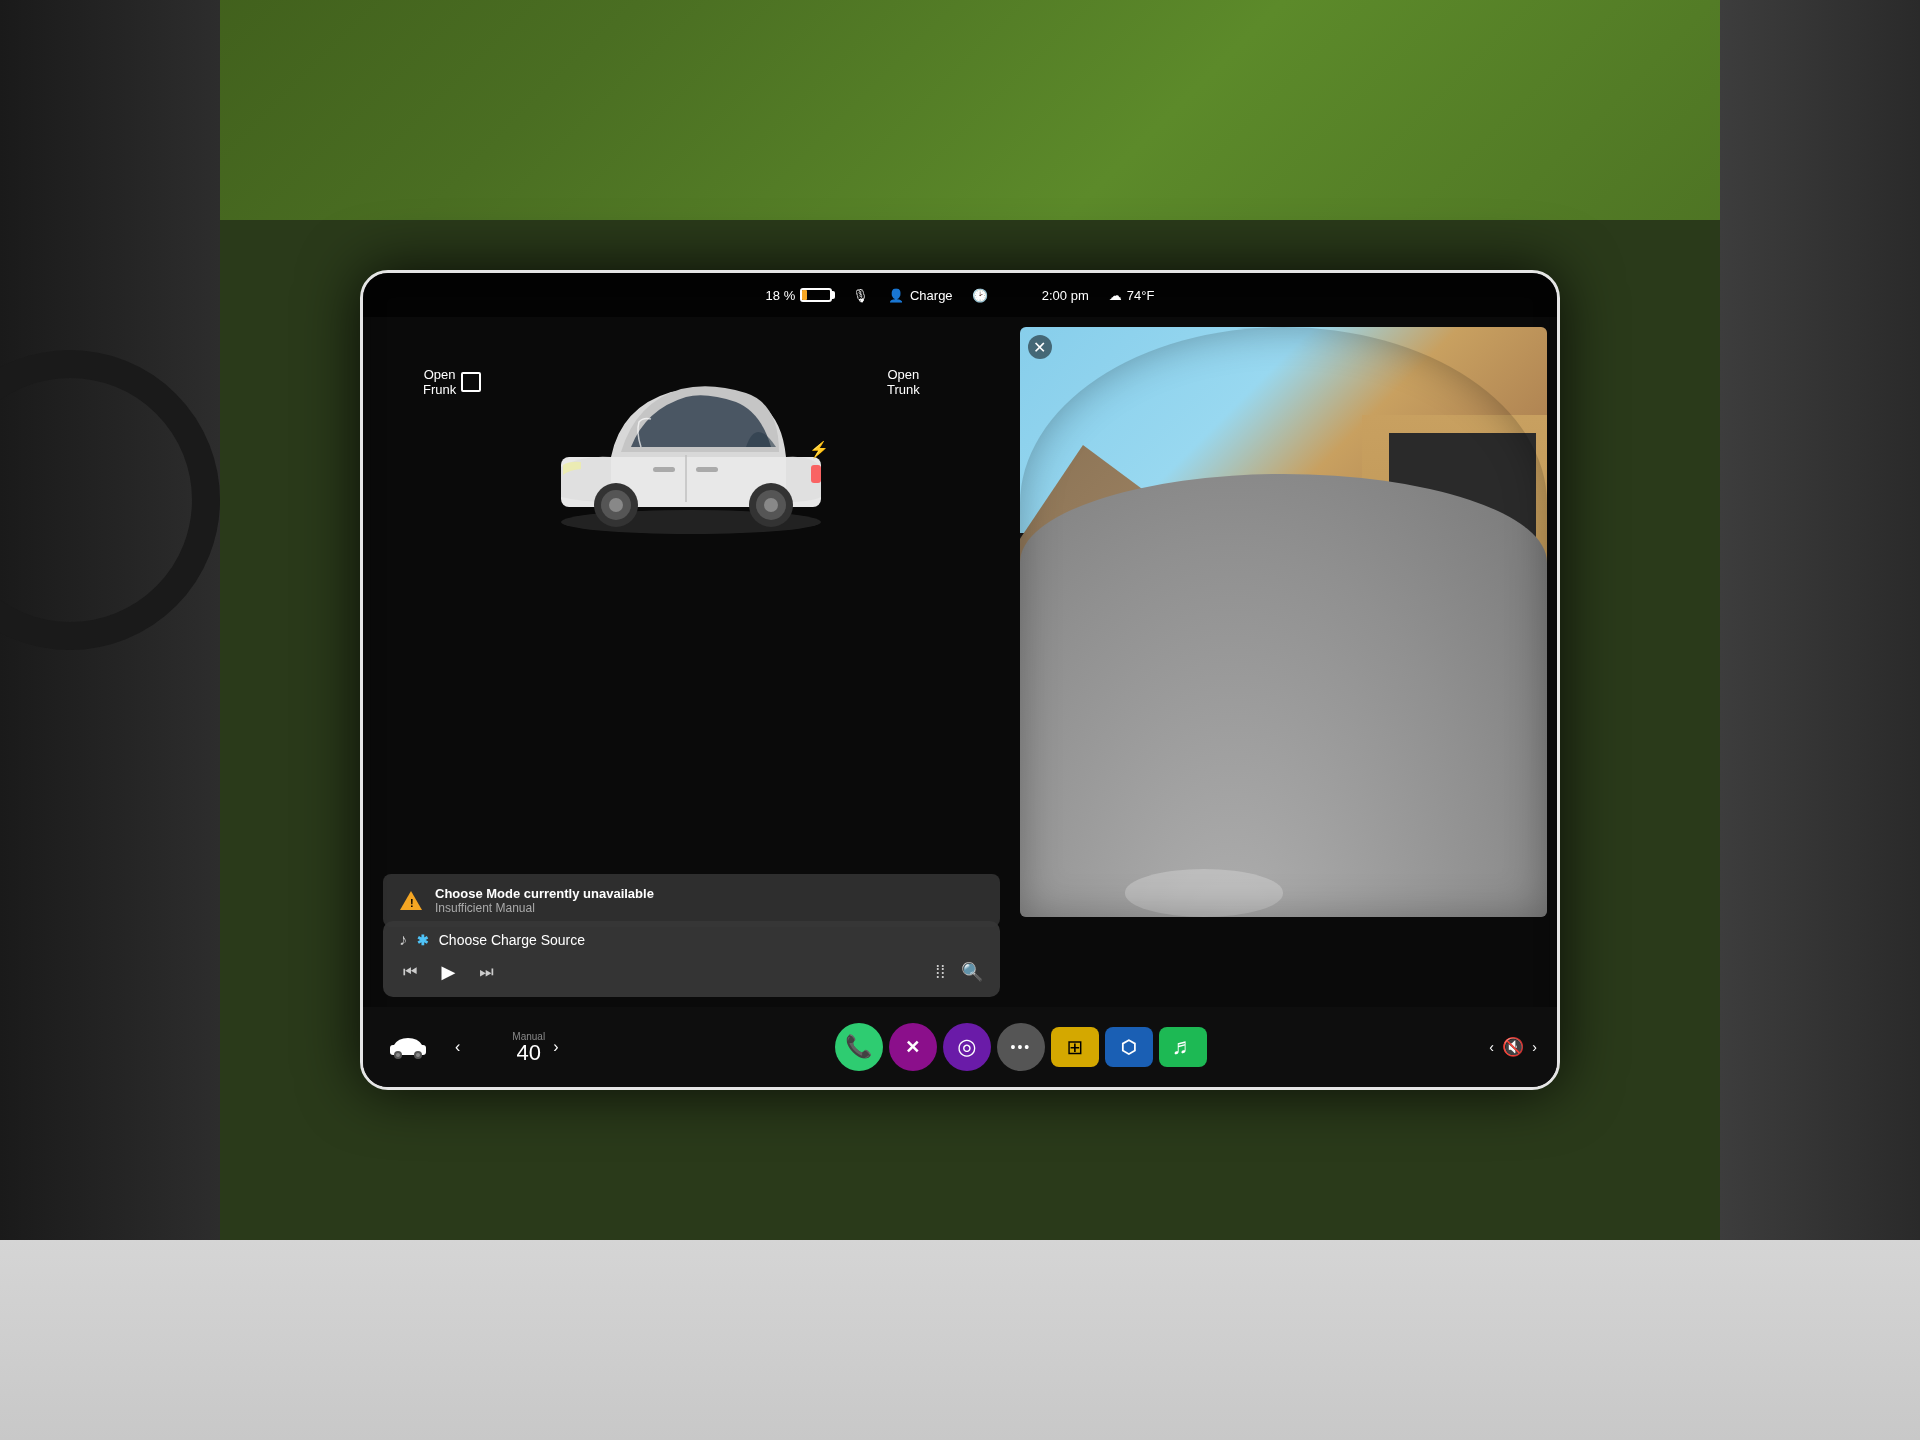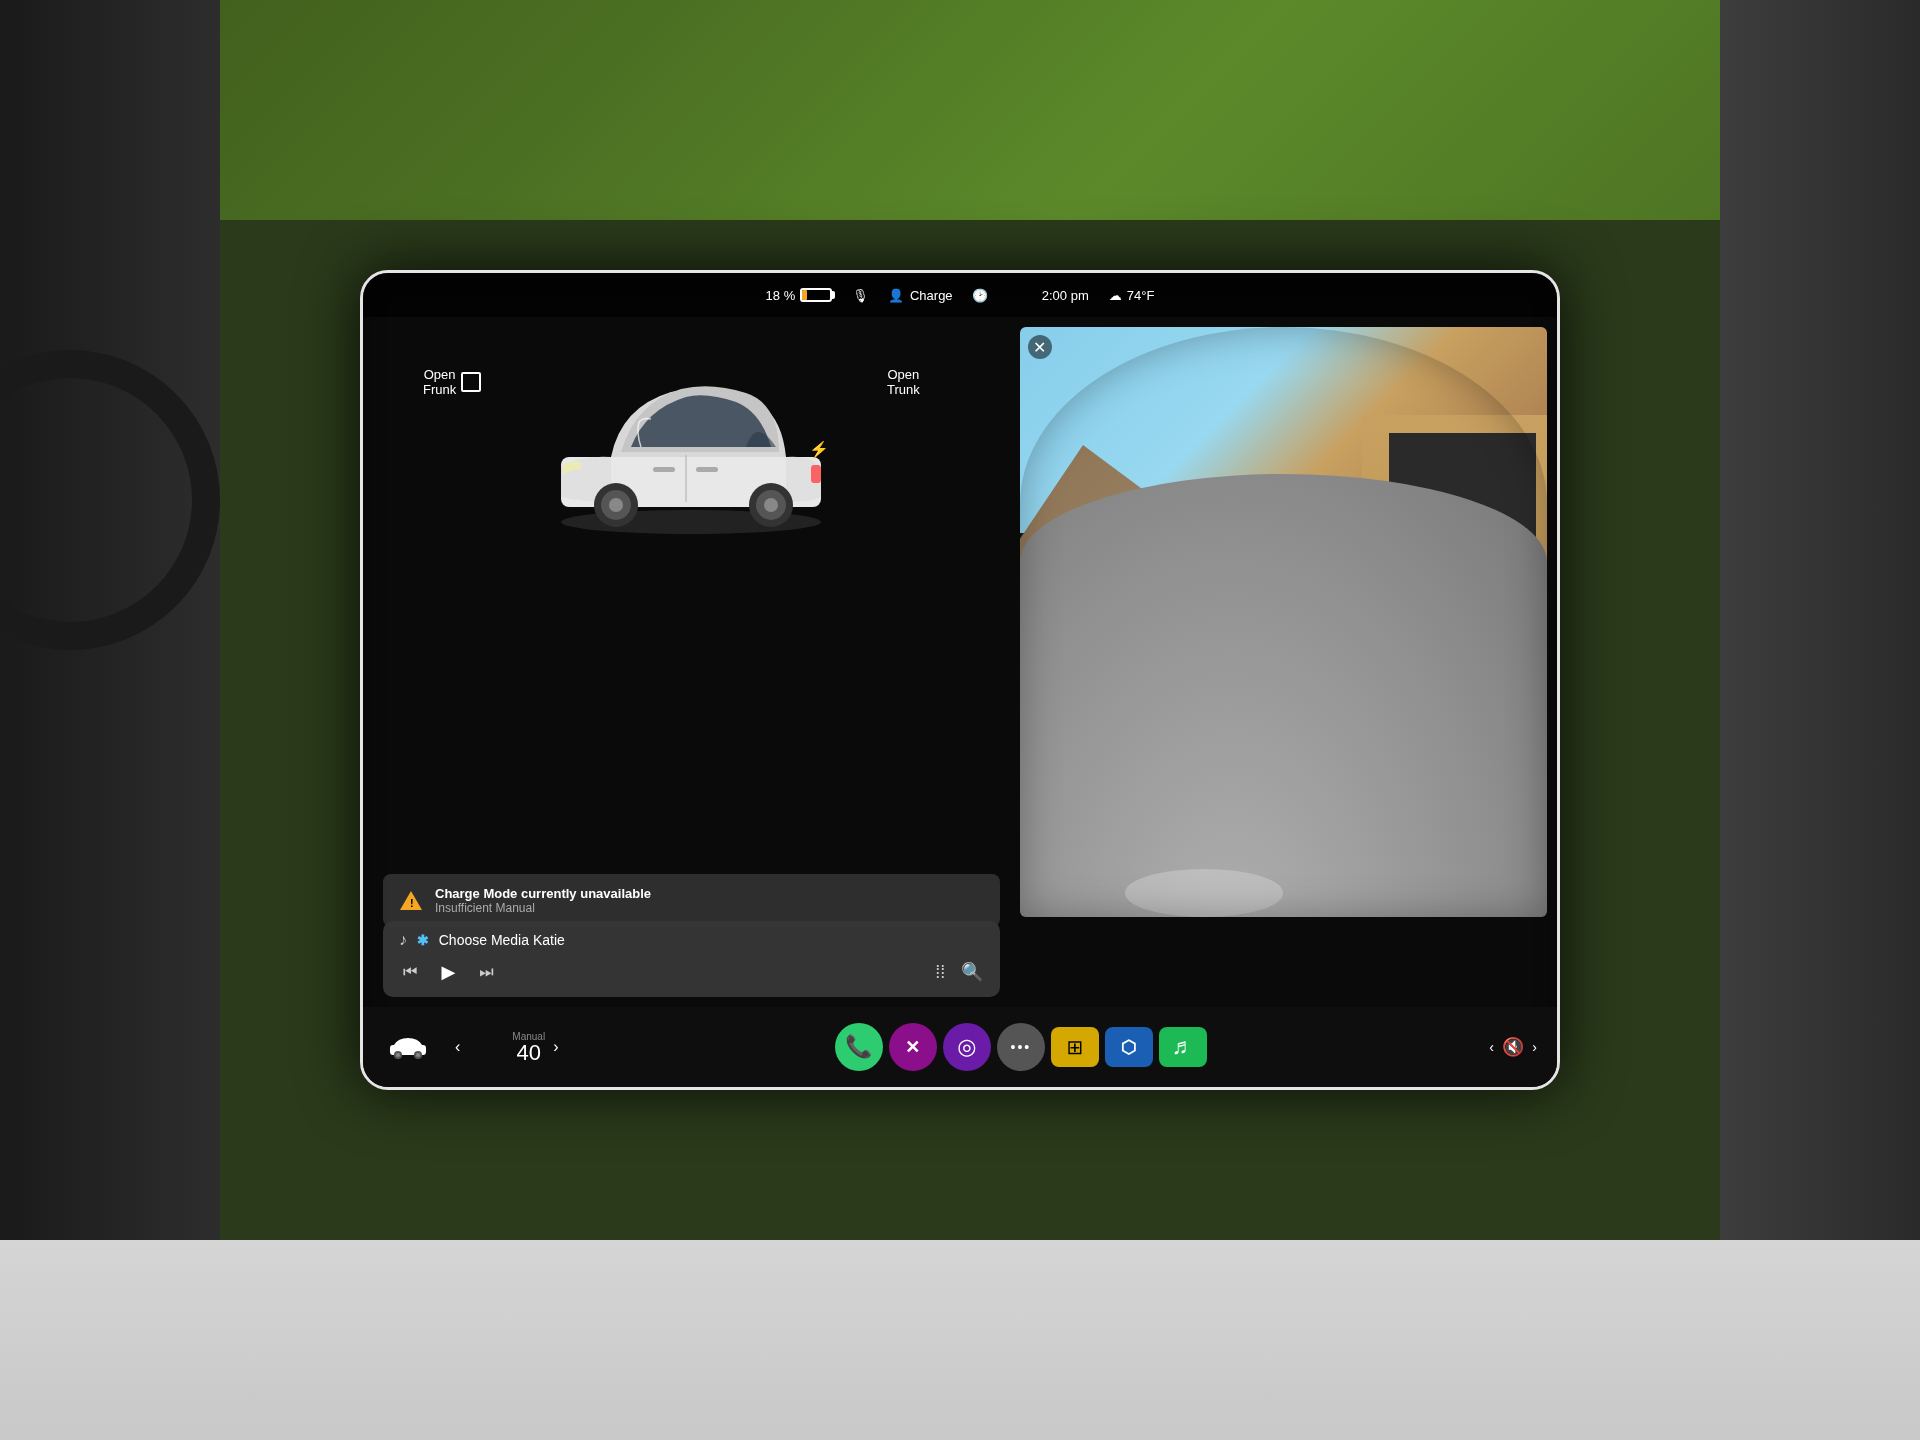--- a/index.html
+++ b/index.html
@@ -549,30 +549,30 @@
           </svg>
         </div>
       </div>
 
       <div class="sentry-warning">
         <svg class="warning-icon" viewBox="0 0 24 24">
           <path d="M1 21h22L12 2 1 21z" fill="#f5a623"></path>
           <text x="11" y="18" font-size="11" fill="#000" font-weight="bold">!</text>
         </svg>
         <div>
-          <div class="sentry-text-main">Charge Mode currently unavailable</div>
+          <div class="sentry-text-main">Choose Mode currently unavailable</div>
           <div class="sentry-text-sub">Insufficient Manual</div>
         </div>
       </div>
 
       <div class="media-player">
         <div class="media-top-row">
           <span class="media-note-icon">♪</span>
           <span class="bluetooth-icon" style="font-size:14px;color:#4fc3f7;font-weight:bold;">✱</span>
-          <span class="media-source-text">Choose Media Katie</span>
+          <span class="media-source-text">Choose Charge Source</span>
         </div>
         <div class="media-controls">
           <button class="media-btn">⏮</button>
           <button class="media-btn play">▶</button>
           <button class="media-btn">⏭</button>
           <span class="media-eq" style="margin-left:auto;font-size:18px;color:#ccc;">⁞⁞</span>
           <span class="media-search" style="font-size:18px;color:#ccc;">🔍</span>
         </div>
       </div>
     </div>

